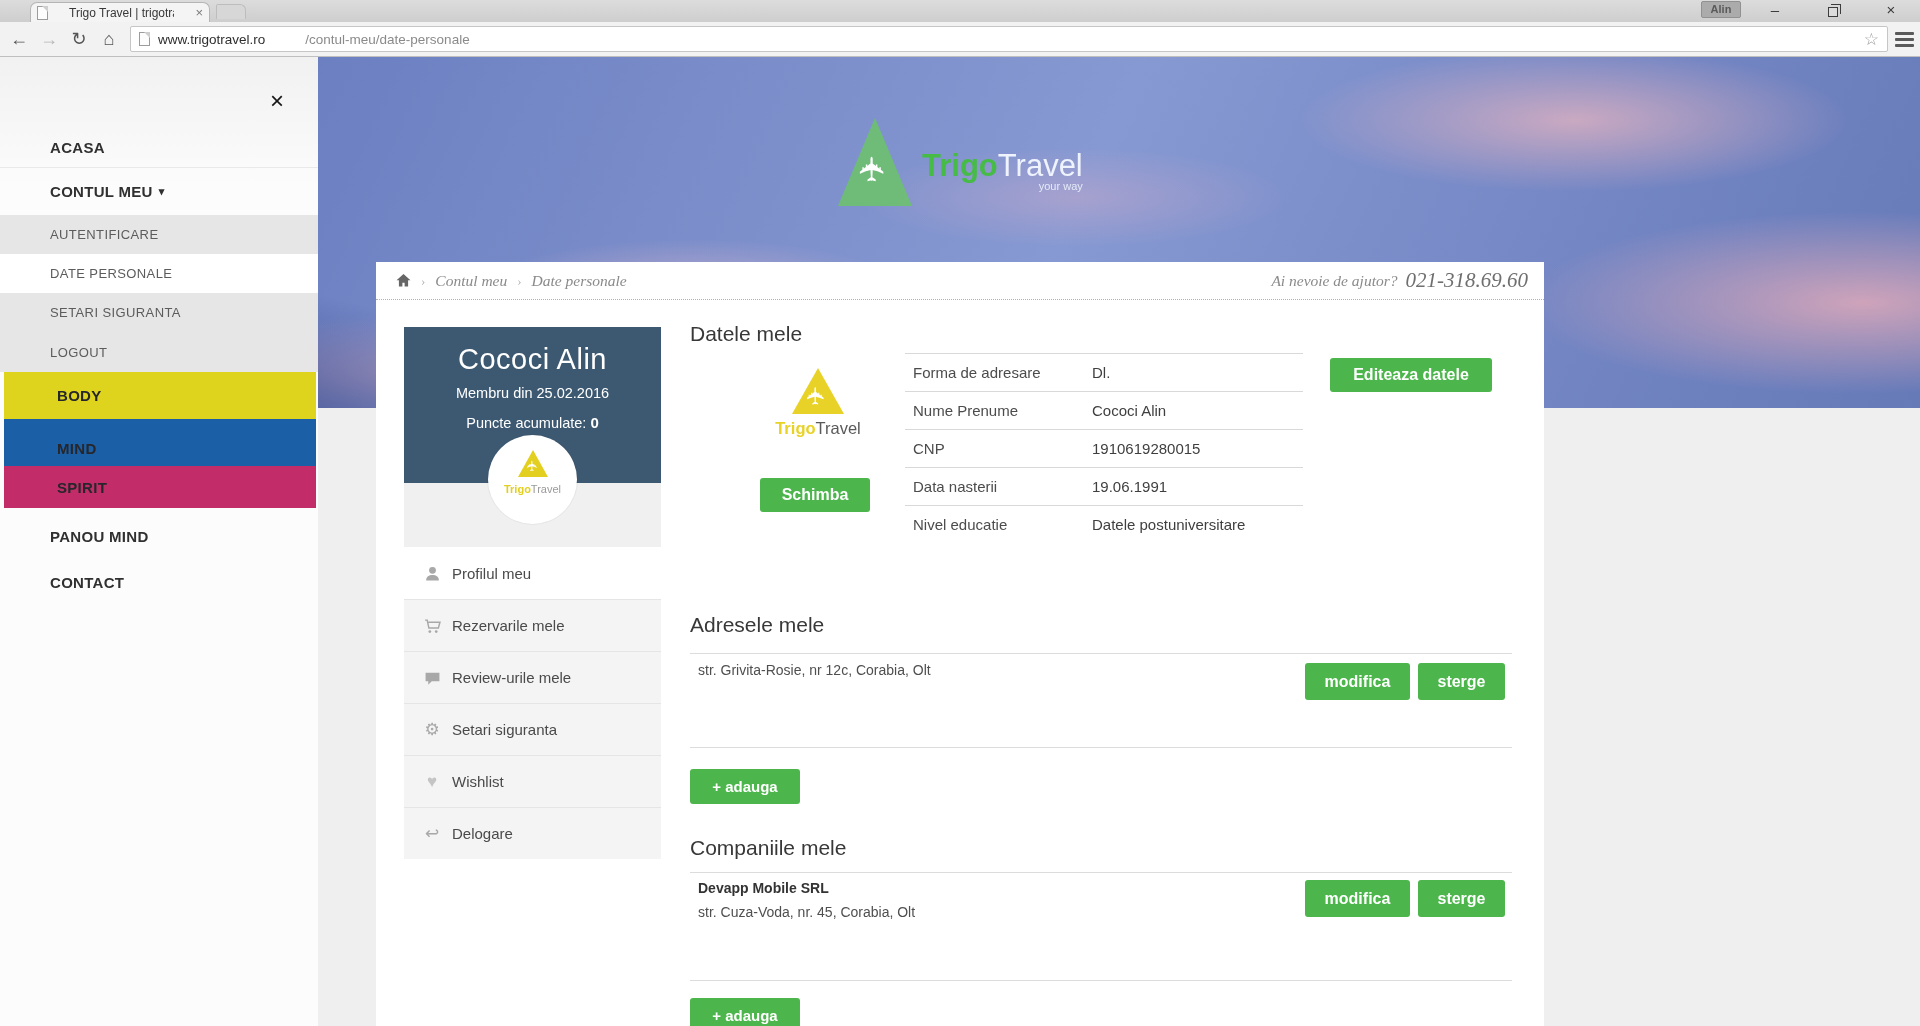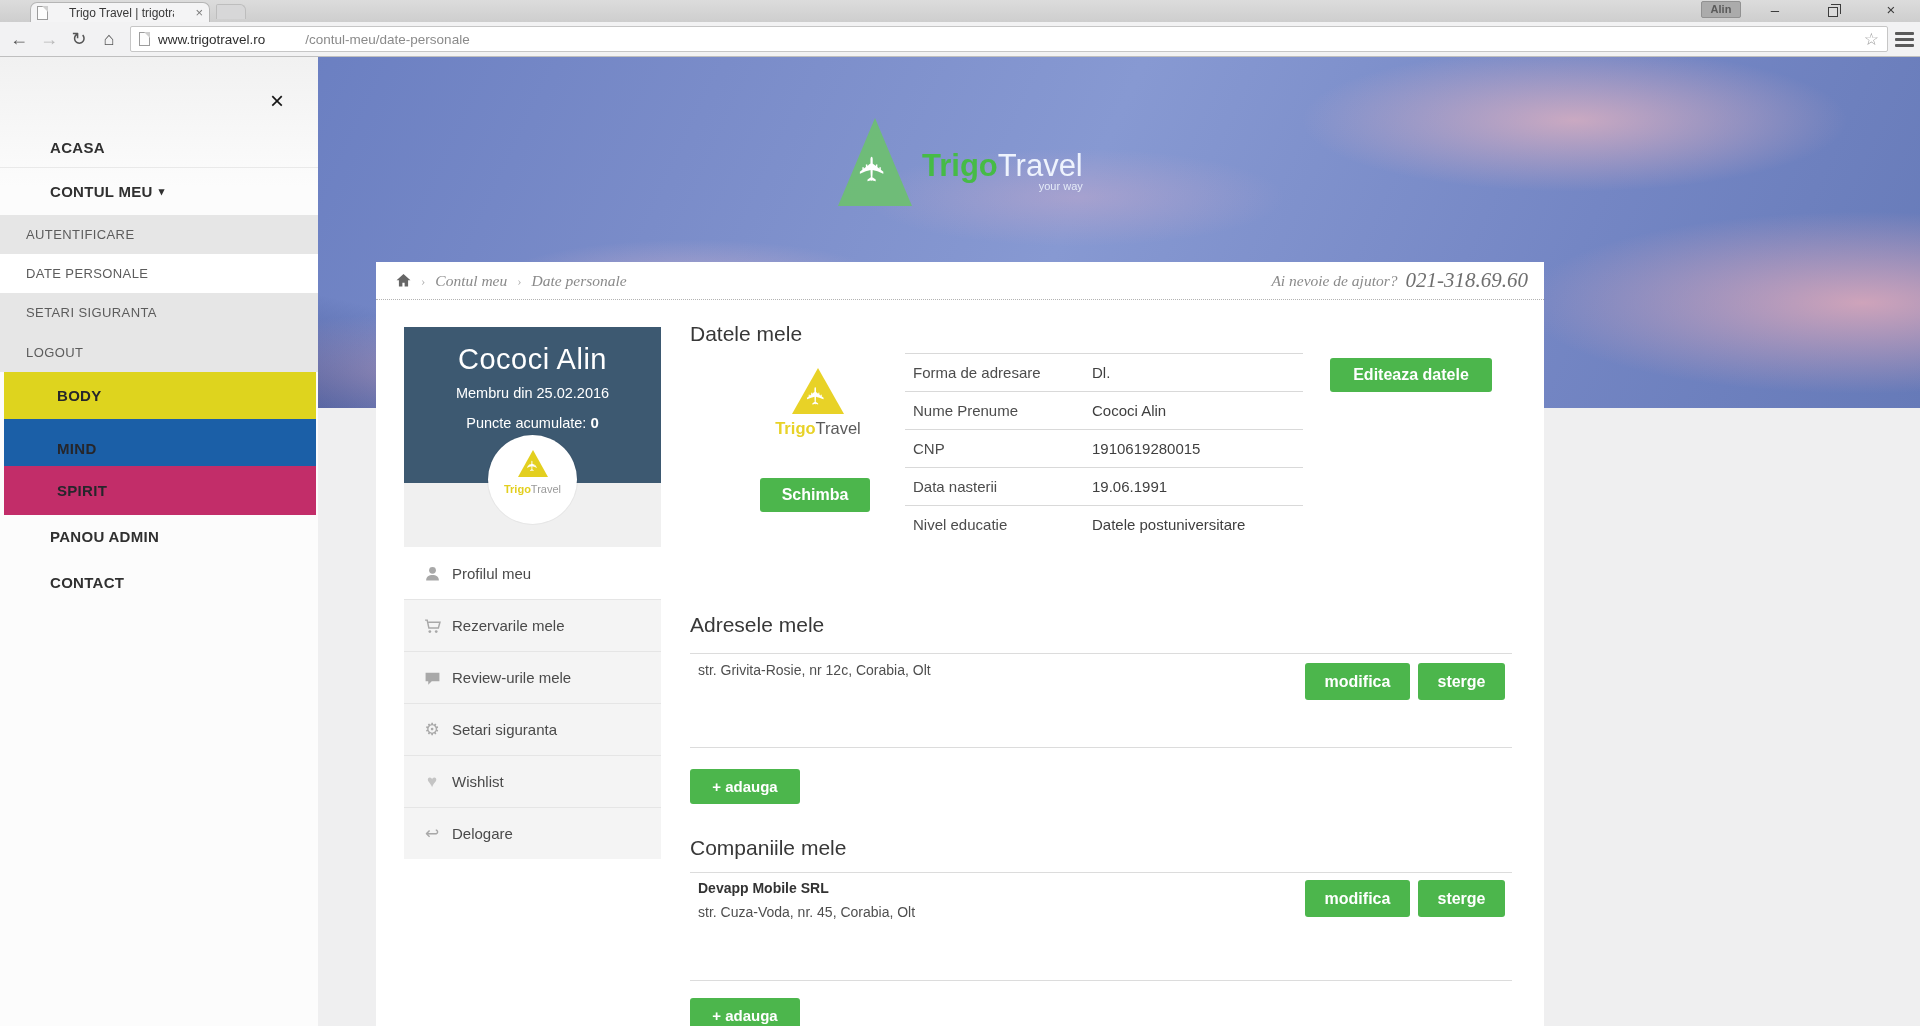--- a/index.html
+++ b/index.html
@@ -62,21 +62,21 @@
   .logo-wordmark .w2 { font-size:31px; font-weight:300; color:#eef3fd; }
   .logo-tagline { text-align:right; font-size:11px; color:#e4ebf8; margin-top:-4px; }
 
   
   .sidebar { position:absolute; top:57px; left:0; width:318px; height:969px; z-index:10;
              background:linear-gradient(#f1f1f1,#fcfcfc 130px,#fcfcfc); }
   .sb-close { position:absolute; left:270px; top:30px; font-size:24px; color:#161616; cursor:default; }
   .sb-item { position:absolute; left:0; width:318px; display:flex; align-items:center;
              padding-left:50px; font-size:15px; font-weight:bold; color:#303030; letter-spacing:.3px; }
   .sb-sub  { position:absolute; left:0; width:318px; display:flex; align-items:center;
-             padding-left:26px; font-size:13px; color:#5c5c5c; letter-spacing:.4px; }
+             padding-left:50px; font-size:13px; color:#5c5c5c; letter-spacing:.4px; }
   .sb-color { position:absolute; left:4px; width:312px; display:flex; align-items:center;
               padding-left:53px; font-size:15px; font-weight:bold; color:#26262b; letter-spacing:.3px; }
   .caret { font-size:11px; margin-left:6px; color:#303030; }
 
   
   .card { position:absolute; left:376px; top:262px; width:1168px; height:764px; background:#fff; z-index:5; }
   .crumb-row { height:38px; border-bottom:1px dotted #b3b3b3; display:flex; align-items:center;
                padding:0 16px 0 20px; }
   .crumb-home svg { width:15px; height:15px; fill:#666; display:block; }
   .crumb-sep { color:#b5b5b5; font-size:13px; margin:0 10px; font-family:"Liberation Serif",serif; }
@@ -205,25 +205,25 @@
   </div>
   <div class="sb-sub" style="top:275px;height:40px;background:#e6e6e6;">
     <span>LOGOUT</span>
   </div>
   <div class="sb-color" style="top:315px;height:47px;background:#ded41e;">
     <span>BODY</span>
   </div>
   <div class="sb-color" style="top:362px;height:59px;background:#1b5fa7;">
     <span>MIND</span>
   </div>
-  <div class="sb-color" style="top:409px;height:49px;background:#c22d69;">
+  <div class="sb-color" style="top:409px;height:42px;background:#c22d69;">
     <span>SPIRIT</span>
   </div>
   <div class="sb-item" style="top:455px;height:48px;">
-    <span>PANOU ADMIN</span>
+    <span>PANOU MIND</span>
   </div>
   <div class="sb-item" style="top:503px;height:45px;">
     <span>CONTACT</span>
   </div>
 </aside>
 
 <div class="card">
 
   <div class="crumb-row">
     <span class="crumb-home">

